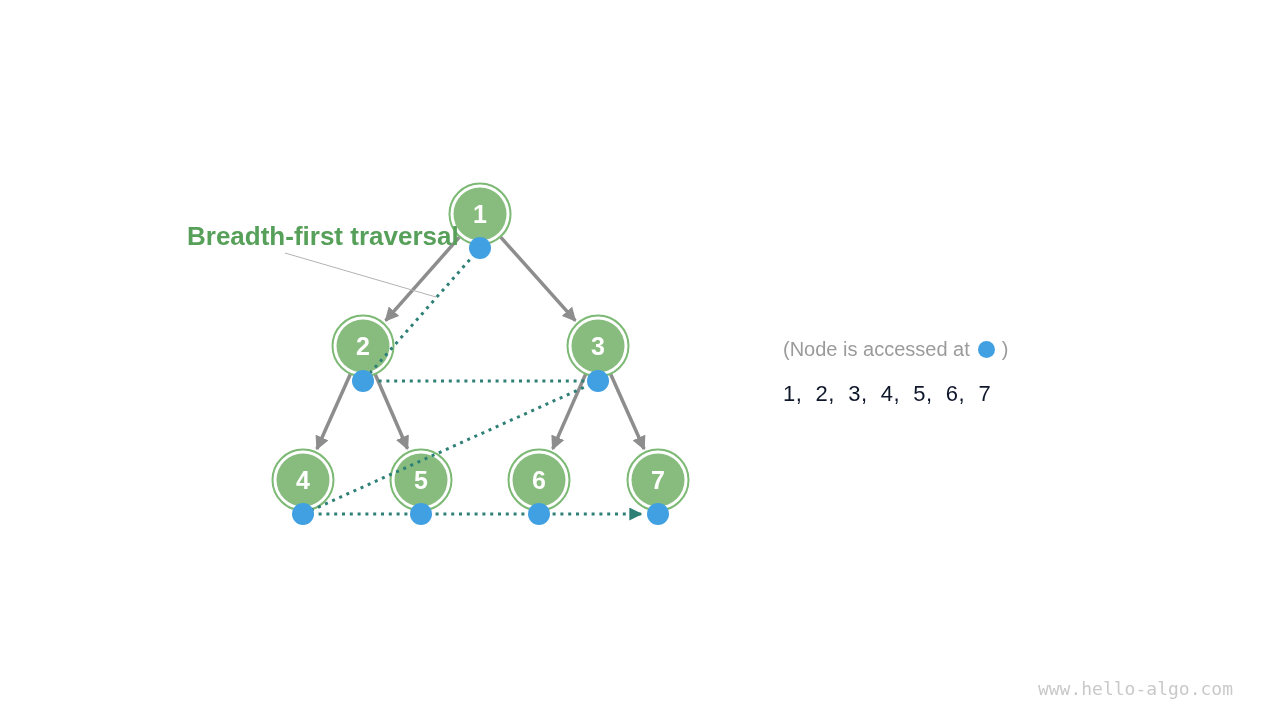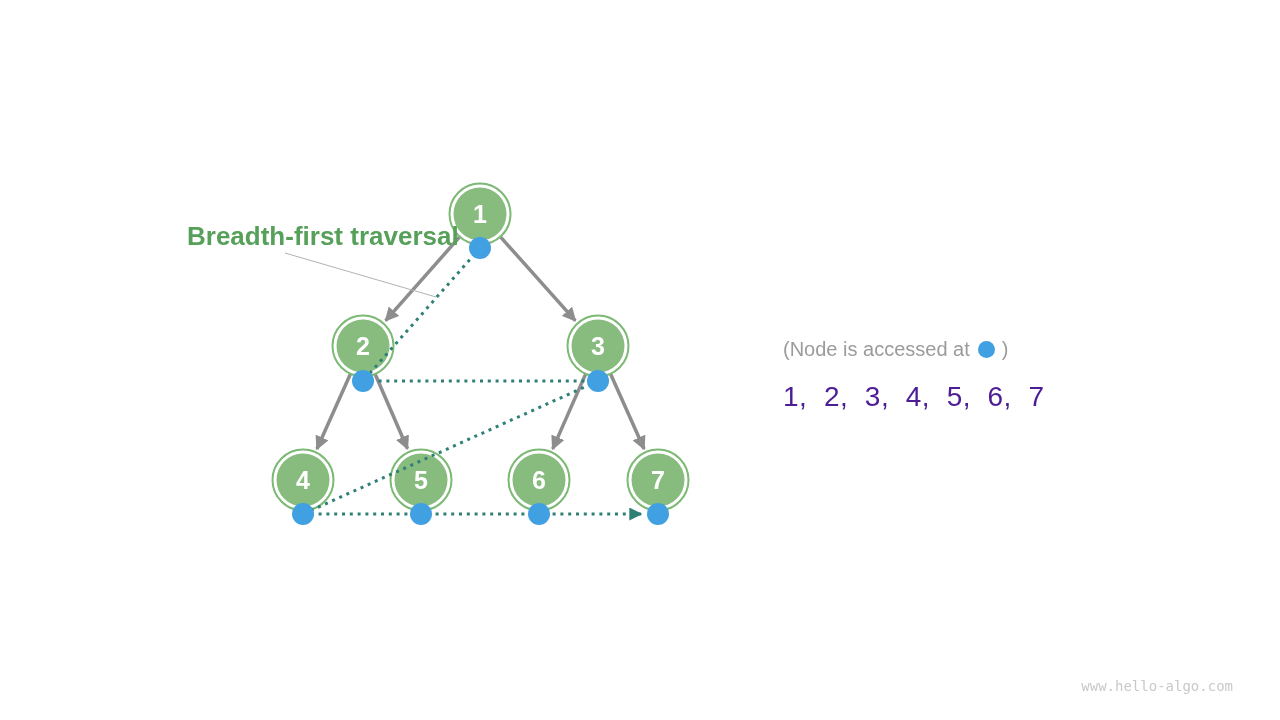--- a/index.html
+++ b/index.html
@@ -62,31 +62,31 @@
     display: inline-block;
     width: 17px;
     height: 17px;
     border-radius: 50%;
     background: #41a0e1;
     vertical-align: -2px;
     margin: 0 7px 0 8px;
   }
   .legend-seq {
     margin-top: 20px;
-    font-size: 28px;
-    color: #4c1d95;
+    font-size: 22px;
+    color: #0f172a;
     white-space: pre;
     letter-spacing: 0.5px;
   }
   .watermark {
     position: absolute;
     right: 47px;
     top: 678px;
     font-family: "DejaVu Sans Mono", monospace;
-    font-size: 14px;
+    font-size: 18px;
     color: #c9c9c9;
   }
 </style>
 </head>
 <body>
 
 <div class="stage">
 
   <svg class="diagram" viewBox="0 0 1280 720">
     <defs>

